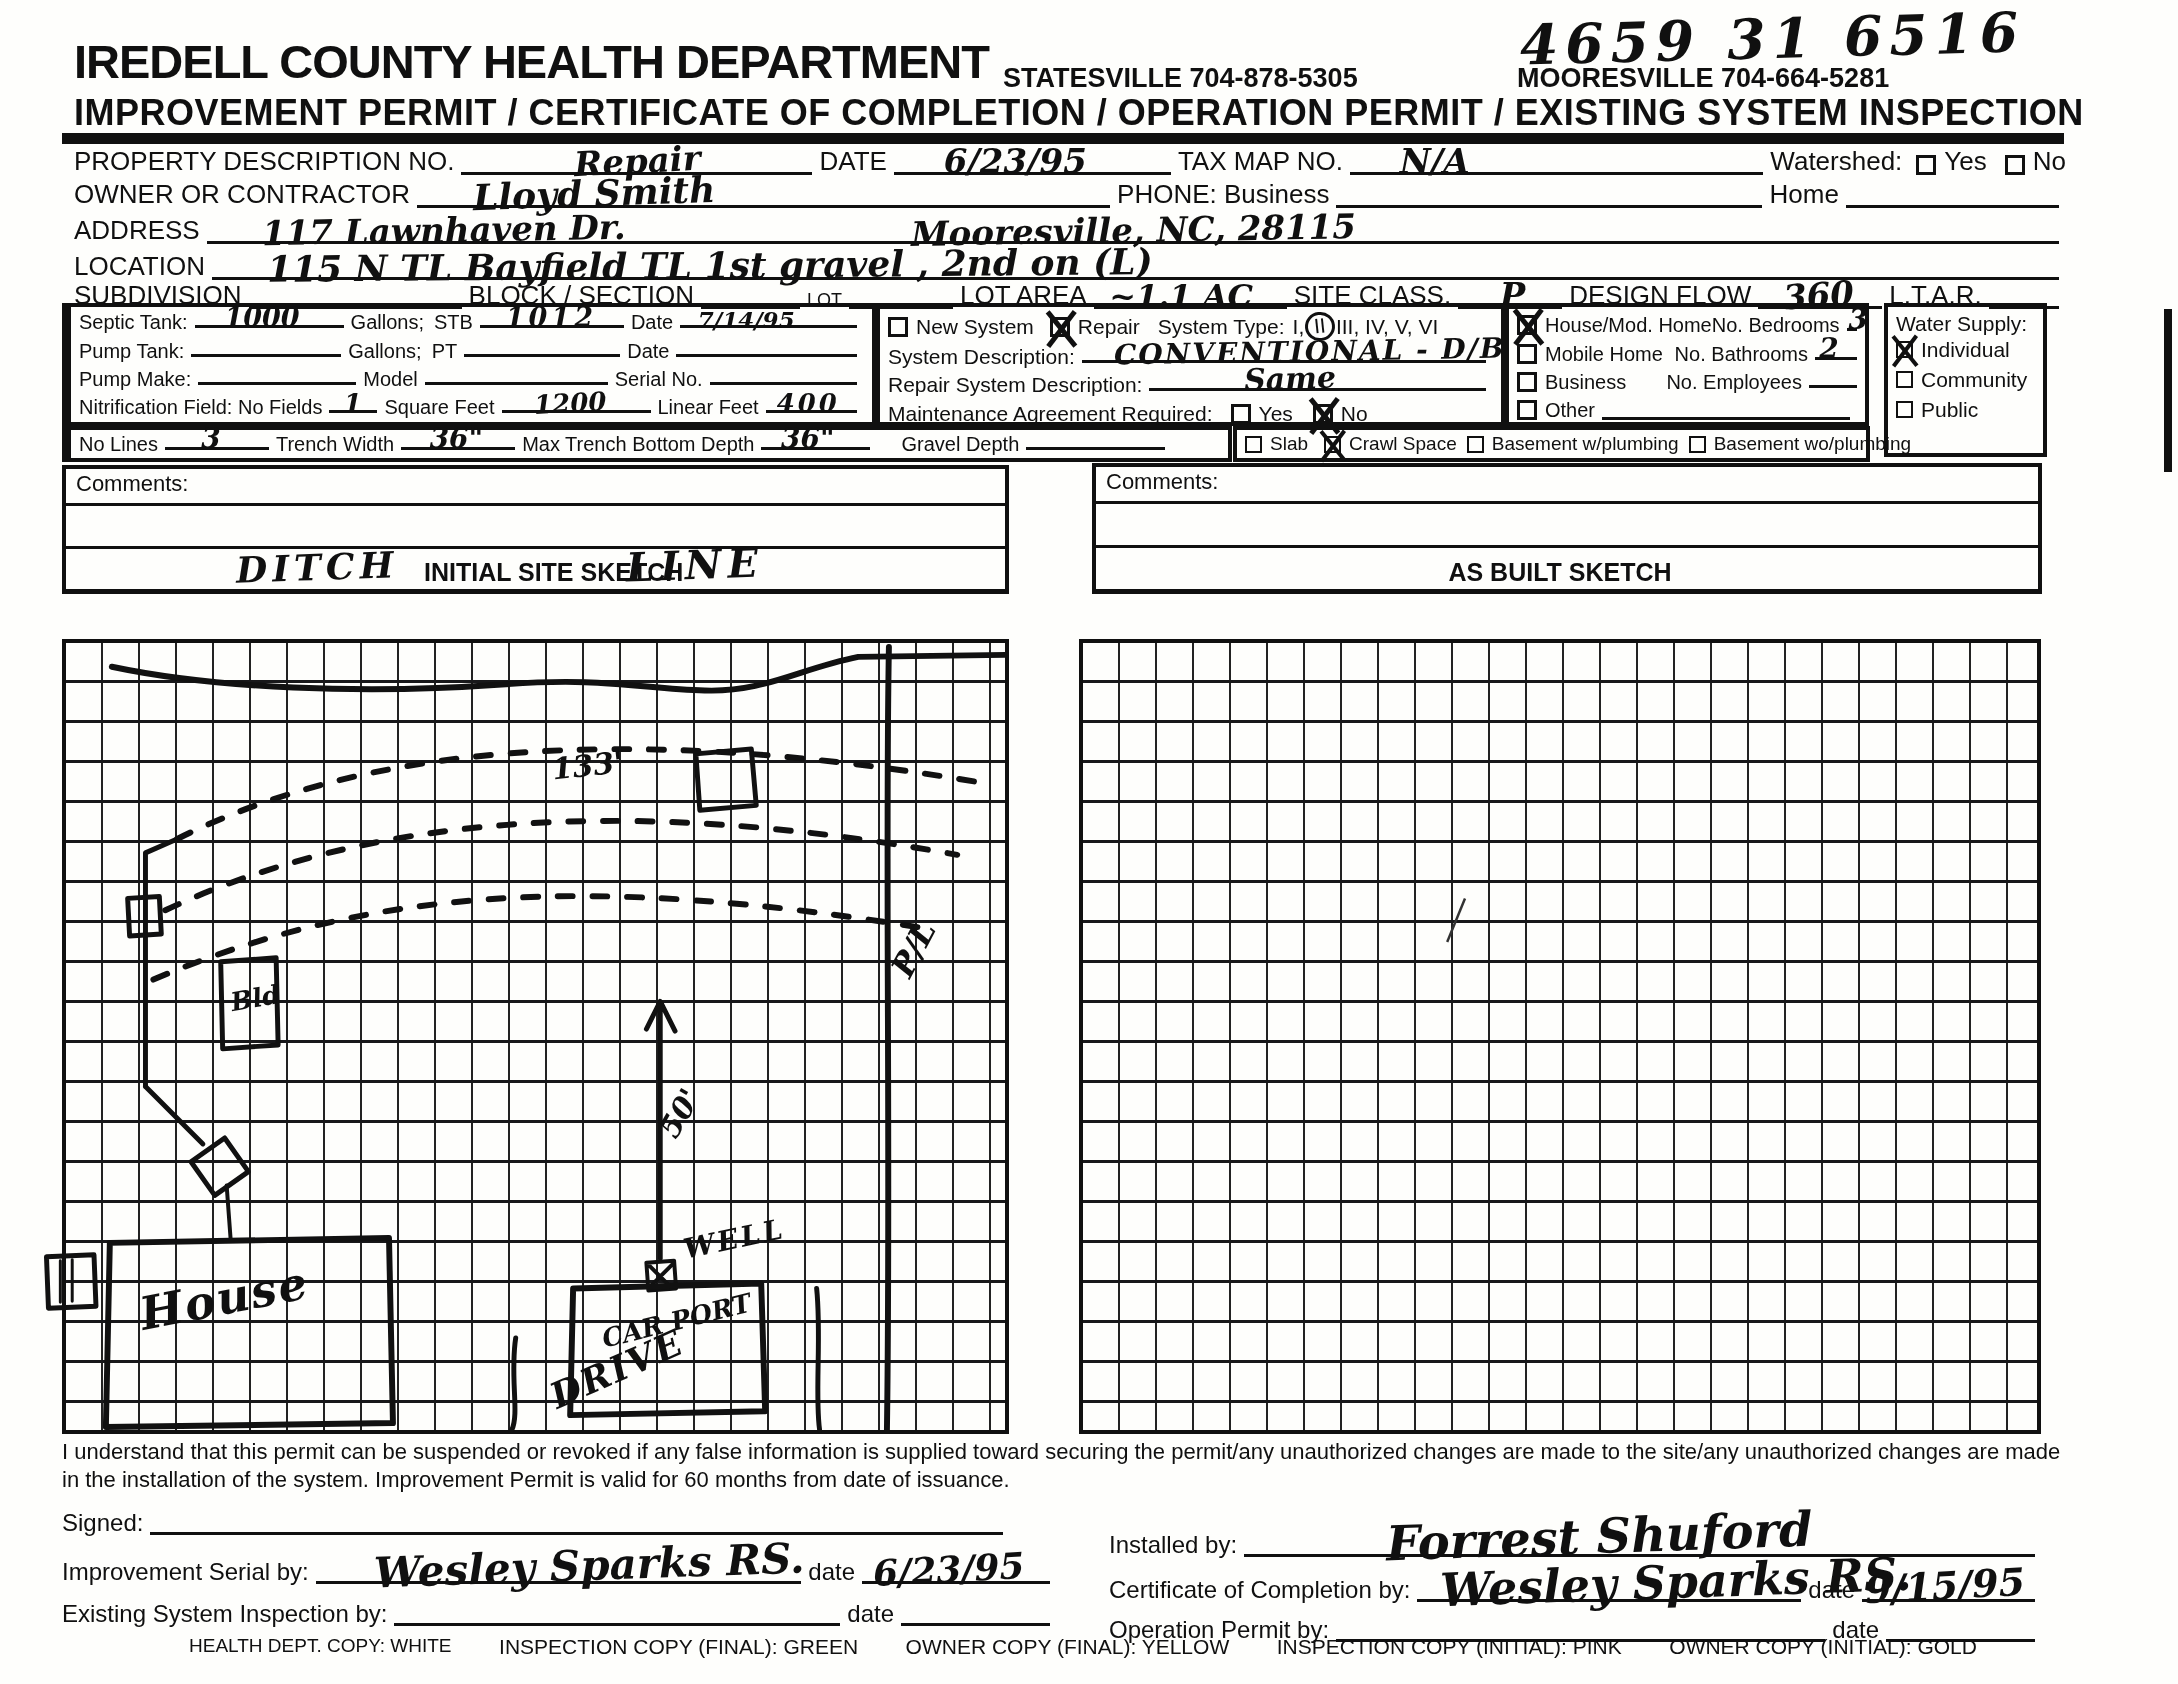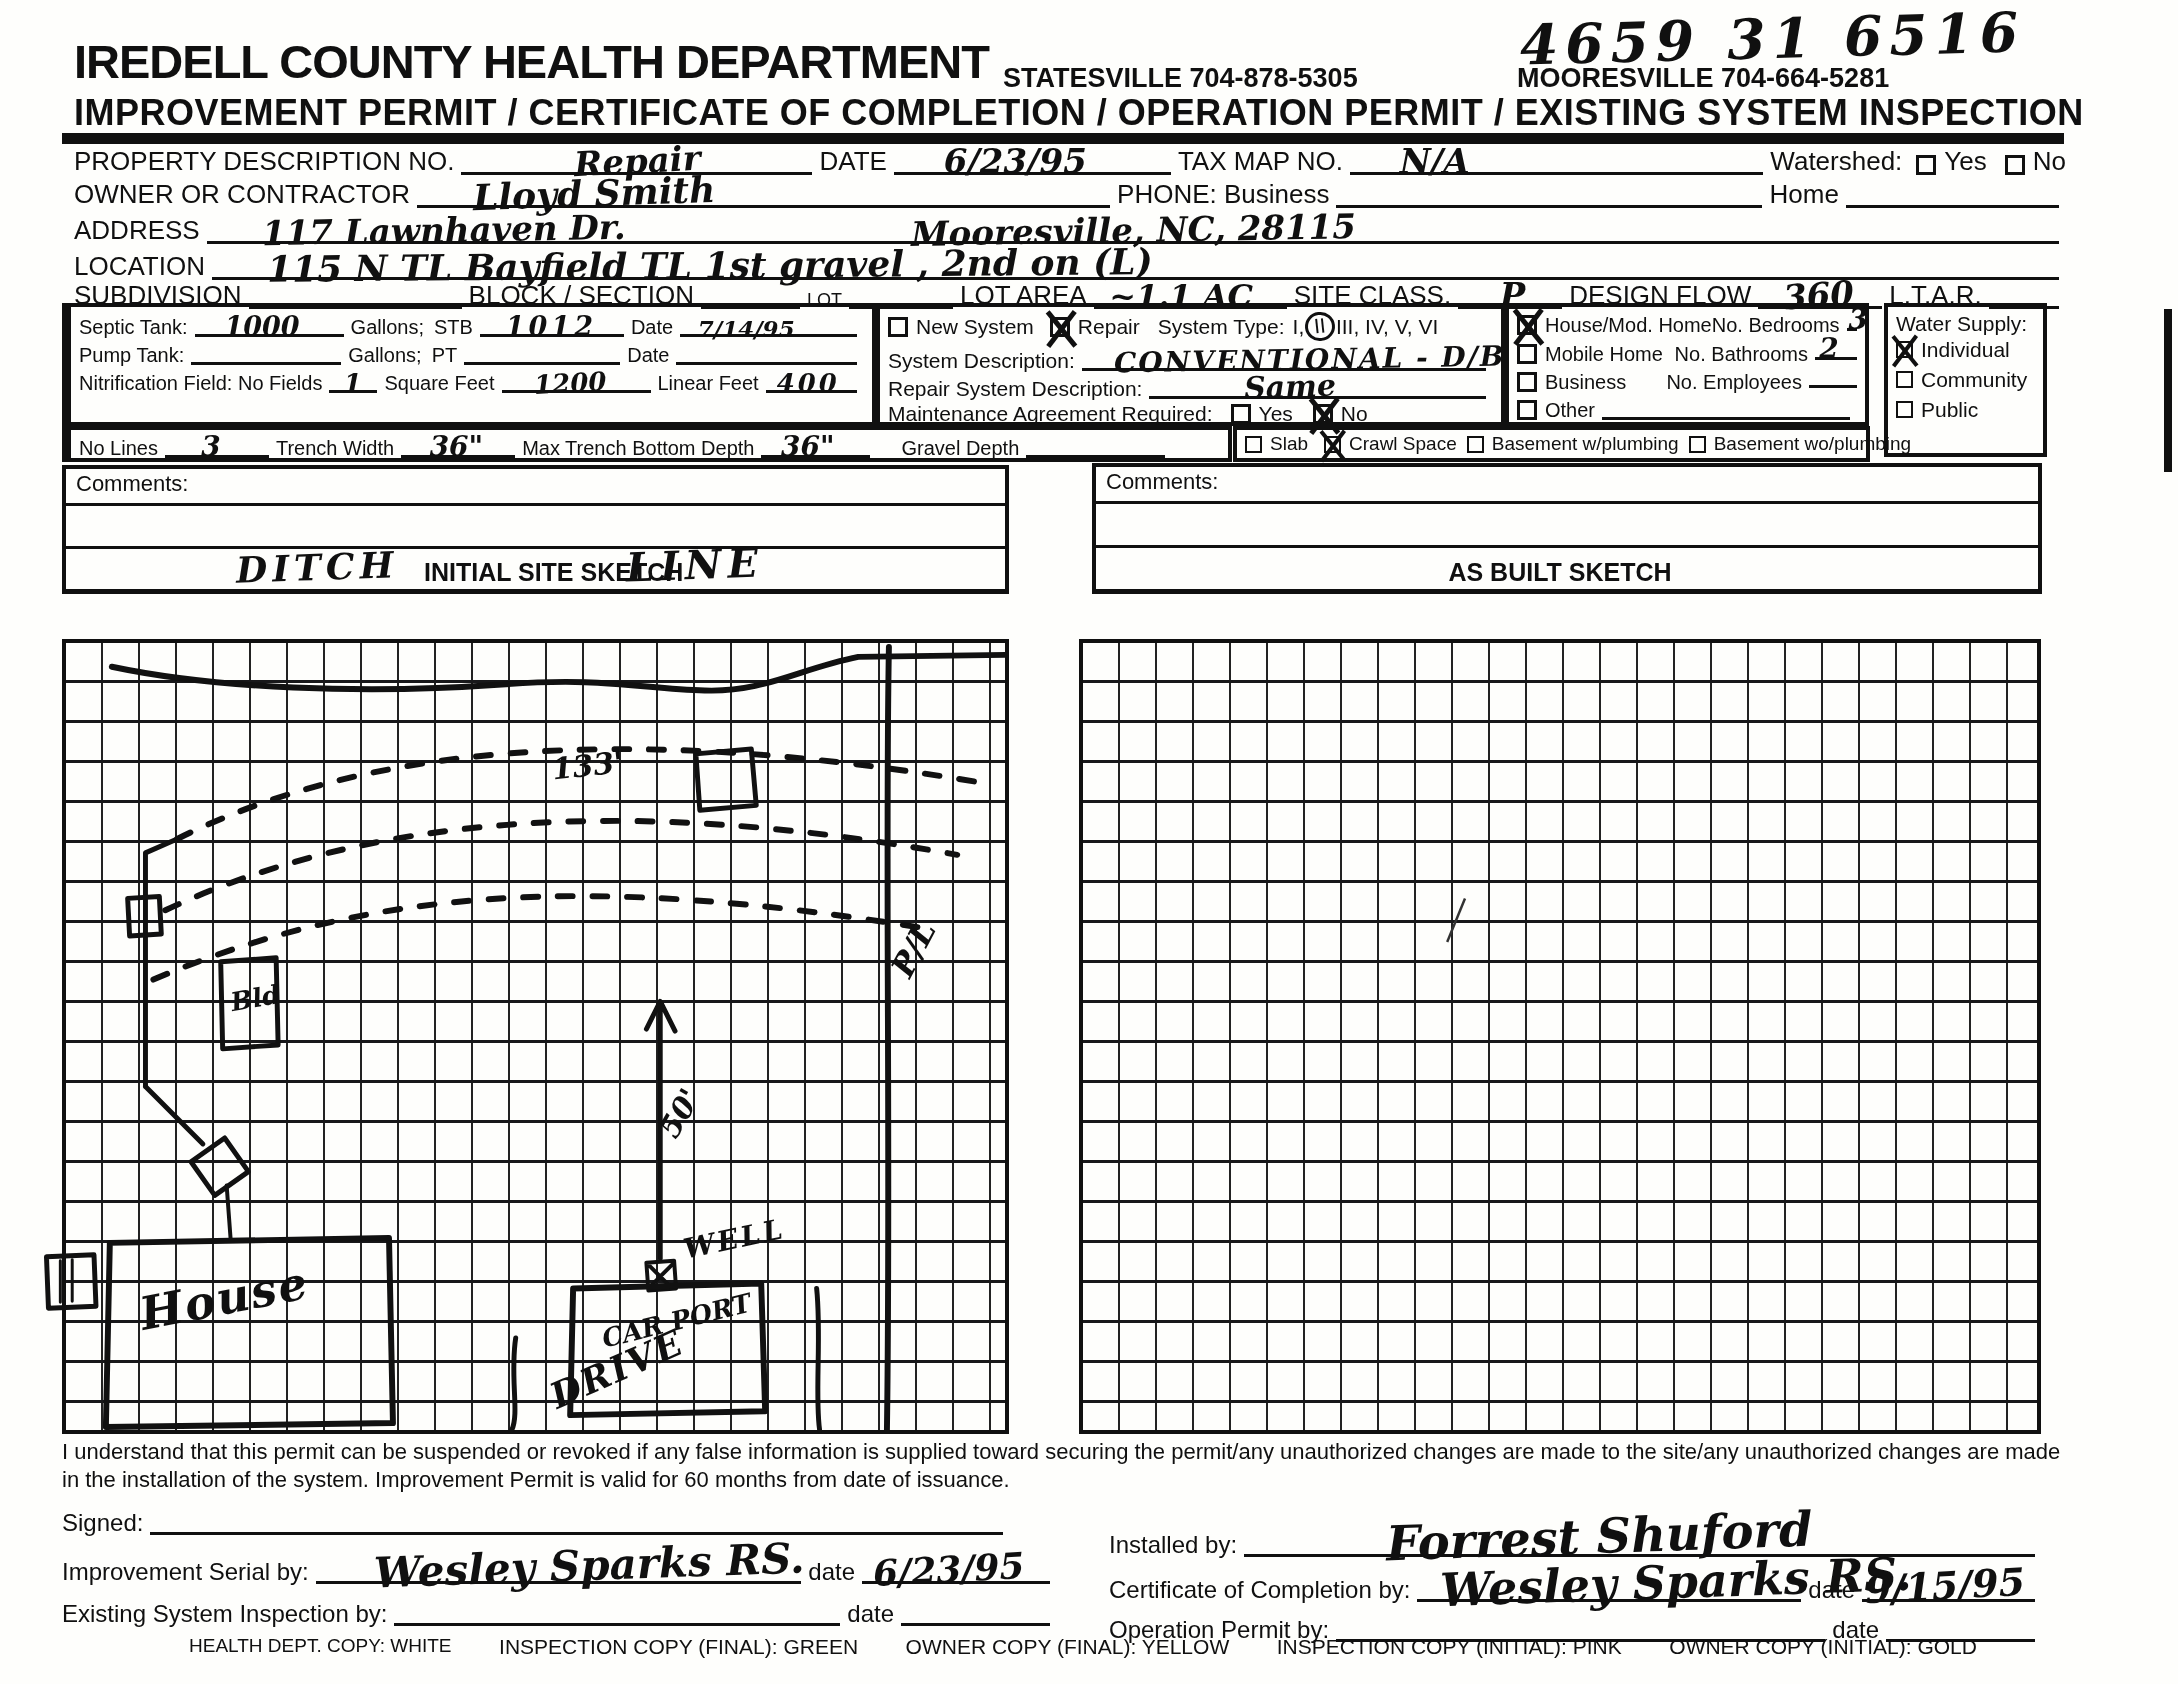--- a/index.html
+++ b/index.html
@@ -13,21 +13,21 @@
   .hw{font-family:"DejaVu Serif",serif;font-style:italic;font-weight:bold;white-space:nowrap;}
   .hwv{position:absolute;bottom:-6px;line-height:1;}
   .cb{width:20px;height:20px;border:3px solid #101010;position:relative;display:inline-block;
       margin-right:8px;flex:none;box-sizing:border-box;}
   .cb.checked::before,.cb.checked::after{content:"";position:absolute;left:6px;top:-13px;width:5px;height:44px;background:#101010;}
   .cb.checked::before{transform:rotate(37deg);}
   .cb.checked::after{transform:rotate(-39deg);}
   .cbs{width:17px;height:17px;border:2.5px solid #101010;}
   .cbs.checked::before,.cbs.checked::after{left:5px;top:-11px;width:4px;height:38px;}
   .box{position:absolute;border:4px solid #101010;box-sizing:border-box;background:transparent;}
-  .boxrow{display:flex;align-items:flex-end;padding:0 8px;}
+  .boxrow{display:flex;align-items:center;padding:0 8px;}
   .circ{display:inline-block;border:3px solid #101010;border-radius:50%;padding:0 6px 2px 6px;
         margin:0 1px;transform:rotate(-6deg);}
   .grid{position:absolute;border:4px solid #101010;box-sizing:border-box;
     background-image:
       repeating-linear-gradient(to bottom,transparent 0px,transparent 37px,#18181a 37px,#18181a 40px),
       repeating-linear-gradient(to right,transparent 0px,transparent 35px,#222 35px,#222 37px);}
   .cline{position:absolute;left:0;right:0;border-bottom:3px solid #101010;}
   svg{overflow:visible;}
   svg text{fill:#101010;}
   .bar{background:#101010;}
@@ -130,20 +130,28 @@
         <span class="hwv hw" style="left:10%;font-size:23px;">7/14/95</span>
       </span>
     </div>
     <div class="boxrow" style="height:28px;">
       <span class="lbl" style="font-size:20px;">Pump Tank:</span>
       <span class="fill" style="width:150px;"></span>
       <span class="lbl" style="font-size:20px;">Gallons;</span>
       <span class="lbl" style="font-size:20px;margin-left:10px;">PT</span>
       <span class="fill" style="width:156px;"></span>
       <span class="lbl" style="font-size:20px;">Date</span>
+      <span class="fill grow"></span>
+    </div>
+    <div class="boxrow" style="height:28px;">
+      <span class="lbl" style="font-size:20px;">Pump Make:</span>
+      <span class="fill" style="width:158px;"></span>
+      <span class="lbl" style="font-size:20px;">Model</span>
+      <span class="fill" style="width:183px;"></span>
+      <span class="lbl" style="font-size:20px;">Serial No.</span>
       <span class="fill grow"></span>
     </div>
     <div class="boxrow" style="height:28px;">
       <span class="lbl" style="font-size:20px;">Nitrification Field: No Fields</span>
       <span class="fill" style="width:48px;">
         <span class="hwv hw" style="left:30%;font-size:26px;">1</span>
       </span>
       <span class="lbl" style="font-size:20px;">Square Feet</span>
       <span class="fill" style="width:149px;">
         <span class="hwv hw" style="left:22%;font-size:26px;transform:rotate(-3deg);">1200</span>

